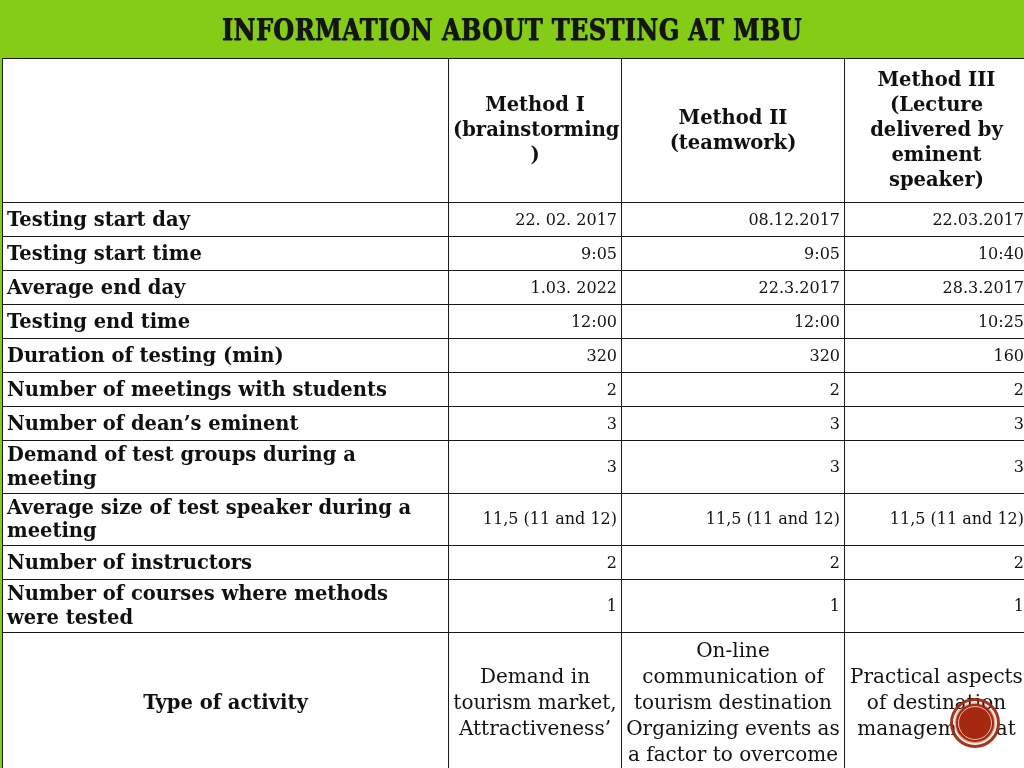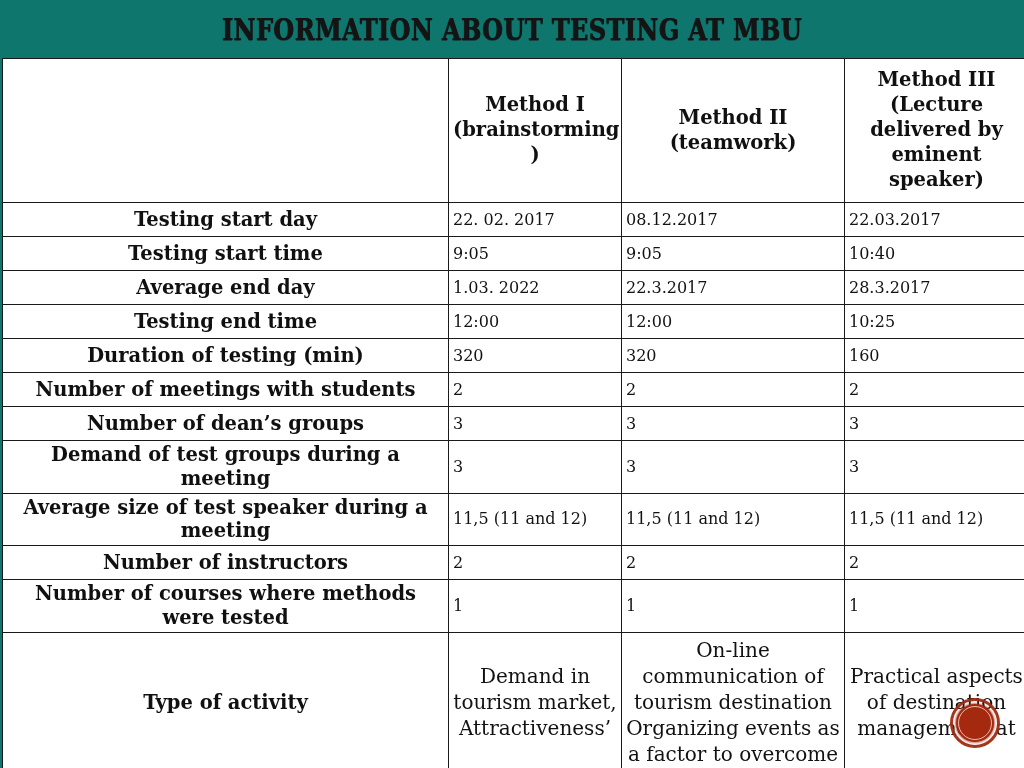--- a/index.html
+++ b/index.html
@@ -8,21 +8,21 @@
     width: 1024px;
     height: 768px;
     background: #ffffff;
     overflow: hidden;
   }
 
   #slide {
     position: relative;
     width: 1024px;
     height: 768px;
-    background: #0f766e;
+    background: #84cc16;
     overflow: hidden;
   }
 
   
   #slide-title {
     position: absolute;
     top: 14px;
     left: 0;
     width: 1024px;
     text-align: center;
@@ -64,21 +64,21 @@
   col.c-m1    { width: 173px; }
   col.c-m2    { width: 223px; }
   col.c-m3    { width: 184px; }
 
   
   .row-label {
     font-family: "DejaVu Serif", "Liberation Serif", serif;
     font-weight: bold;
     font-size: 19.5px;
     line-height: 1.22;
-    text-align: center;
+    text-align: left;
     color: #101010;
     padding: 4px 8px;
   }
 
   
   .col-head {
     font-family: "DejaVu Serif", "Liberation Serif", serif;
     font-weight: bold;
     font-size: 19.5px;
     line-height: 1.28;
@@ -89,21 +89,21 @@
   }
 
   .head-blank { background: #ffffff; }
 
   
   .cell-val {
     font-family: "DejaVu Serif", "Liberation Serif", serif;
     font-weight: normal;
     font-size: 16px;
     line-height: 1.25;
-    text-align: left;
+    text-align: right;
     color: #121212;
     padding: 5px 4px;
   }
 
   
   .cell-long {
     font-family: "DejaVu Serif", "Liberation Serif", serif;
     font-weight: normal;
     font-size: 20px;
     line-height: 1.30;
@@ -228,21 +228,21 @@
       </tr>
 
       <tr class="r-std">
         <td class="row-label">Number of meetings with students</td>
         <td class="cell-val">2</td>
         <td class="cell-val">2</td>
         <td class="cell-val">2</td>
       </tr>
 
       <tr class="r-std">
-        <td class="row-label">Number of dean’s groups</td>
+        <td class="row-label">Number of dean’s eminent</td>
         <td class="cell-val">3</td>
         <td class="cell-val">3</td>
         <td class="cell-val">3</td>
       </tr>
 
       <tr class="r-std">
         <td class="row-label">Demand of test groups during a meeting</td>
         <td class="cell-val">3</td>
         <td class="cell-val">3</td>
         <td class="cell-val">3</td>

